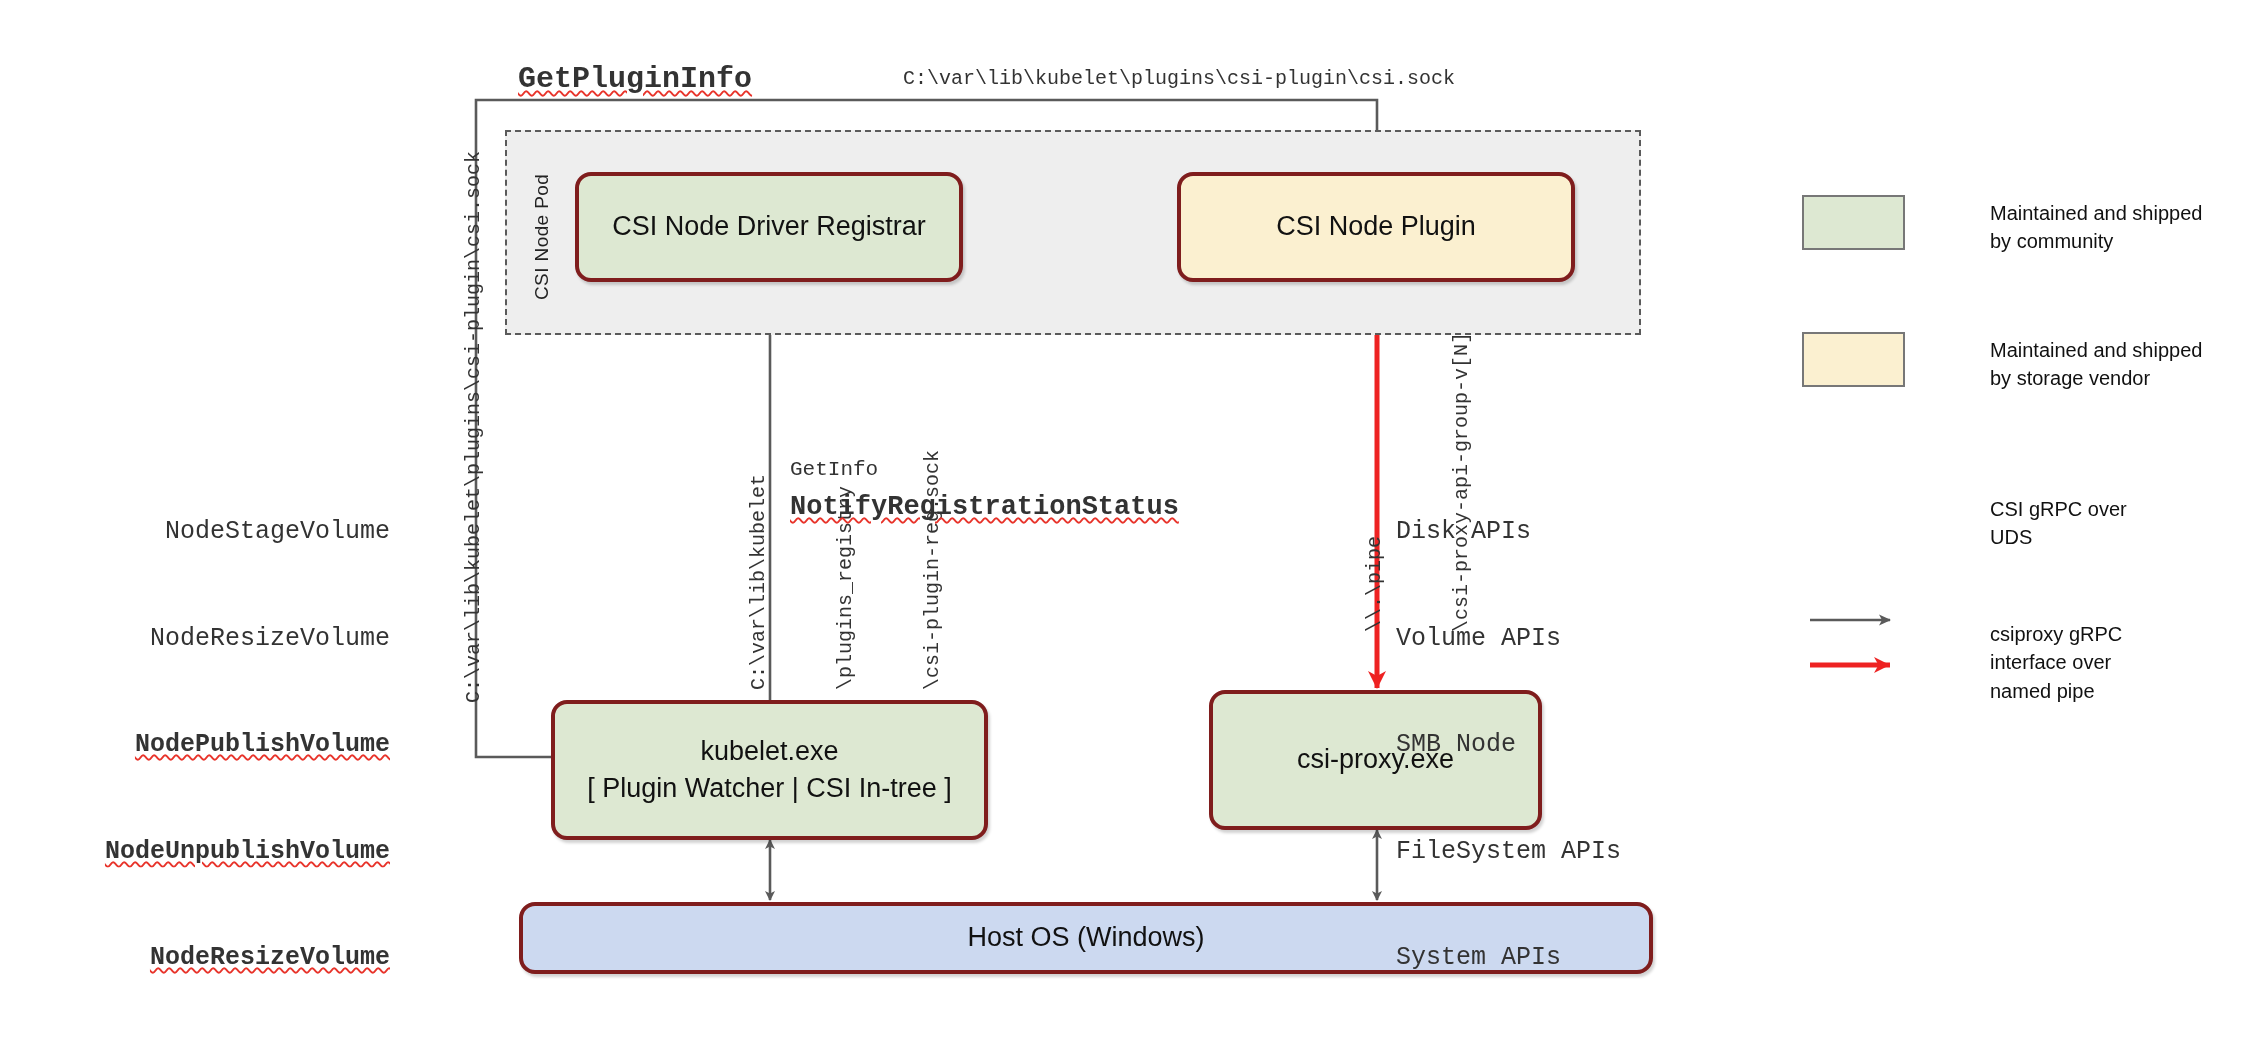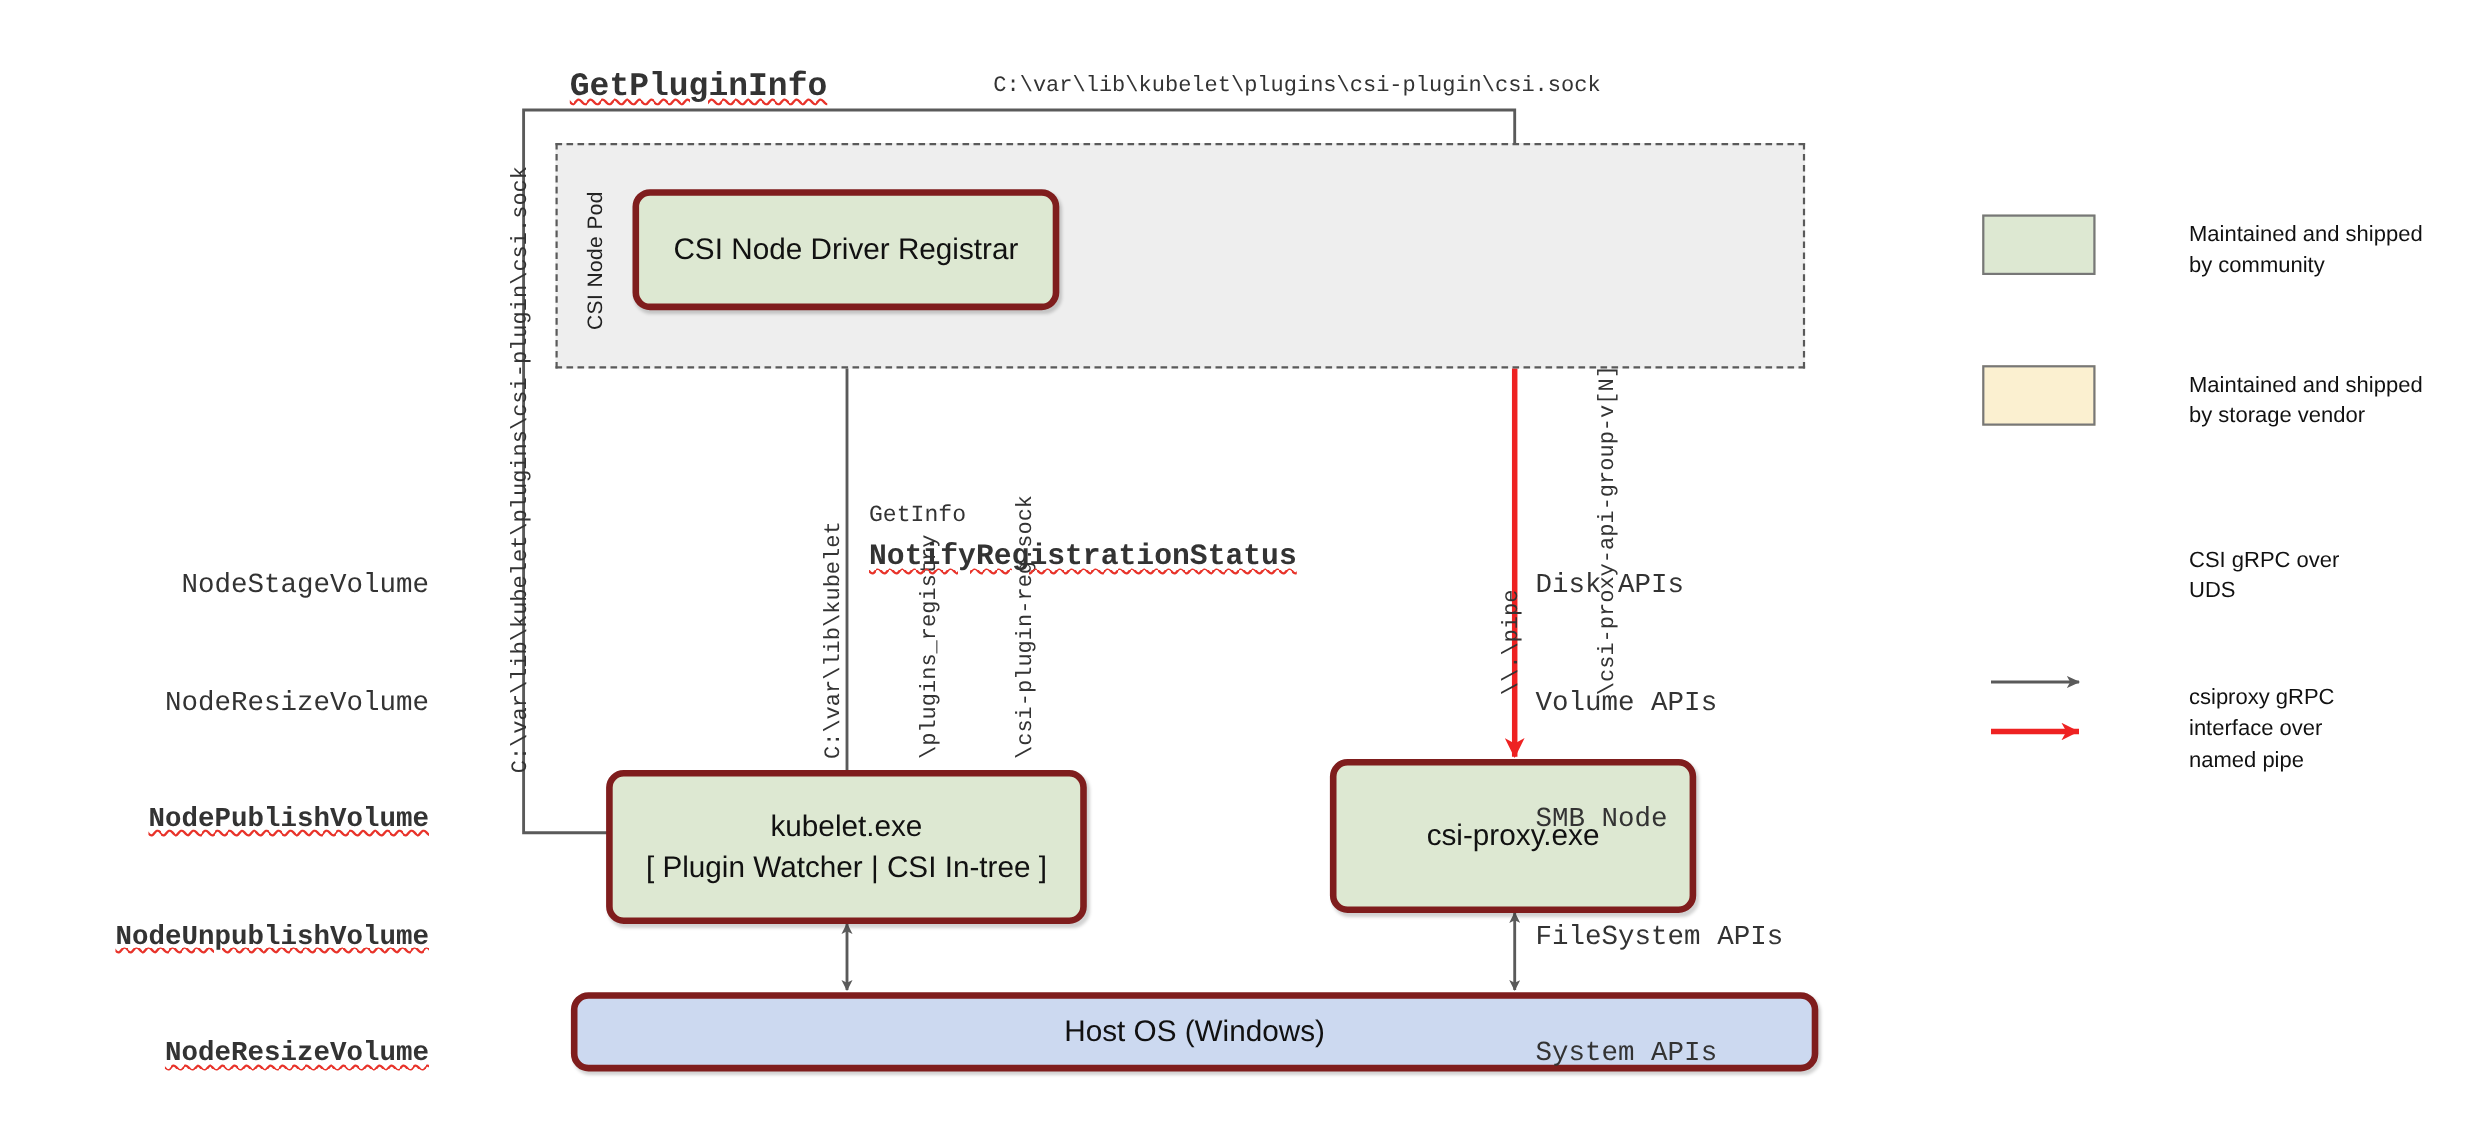--- a/index.html
+++ b/index.html
@@ -22,21 +22,21 @@
     position: absolute;
     left: 0;
     top: 0;
     width: 2252px;
     height: 1044px;
     pointer-events: none;
   }
   .node {
     position: absolute;
     box-sizing: border-box;
-    border: 6px solid #7f1d1d;
+    border: 4px solid #7f1d1d;
     border-radius: 16px;
     display: flex;
     align-items: center;
     justify-content: center;
     text-align: center;
     font-size: 27px;
     color: #111111;
     line-height: 1.38;
     box-shadow: 2px 3px 3px rgba(0,0,0,0.18);
   }
@@ -152,20 +152,23 @@
     </g>
   </svg>
 
   <div class="pod-box" style="left:505px; top:130px; width:1136px; height:205px;"></div>
   <div class="pod-label" style="left:531px; top:300px;">CSI Node Pod</div>
 
   <div class="node green" style="left:575px; top:172px; width:388px; height:110px;">
     <span>CSI Node Driver Registrar</span>
   </div>
 
+  <div class="node yellow" style="left:1177px; top:172px; width:398px; height:110px;">
+    <span>CSI Node Plugin</span>
+  </div>
 
   <div class="node green" style="left:551px; top:700px; width:437px; height:140px; flex-direction:column;">
     <span>kubelet.exe</span>
     <span>[ Plugin Watcher | CSI In-tree ]</span>
   </div>
 
   <div class="node green" style="left:1209px; top:690px; width:333px; height:140px;">
     <span>csi-proxy.exe</span>
   </div>
 

